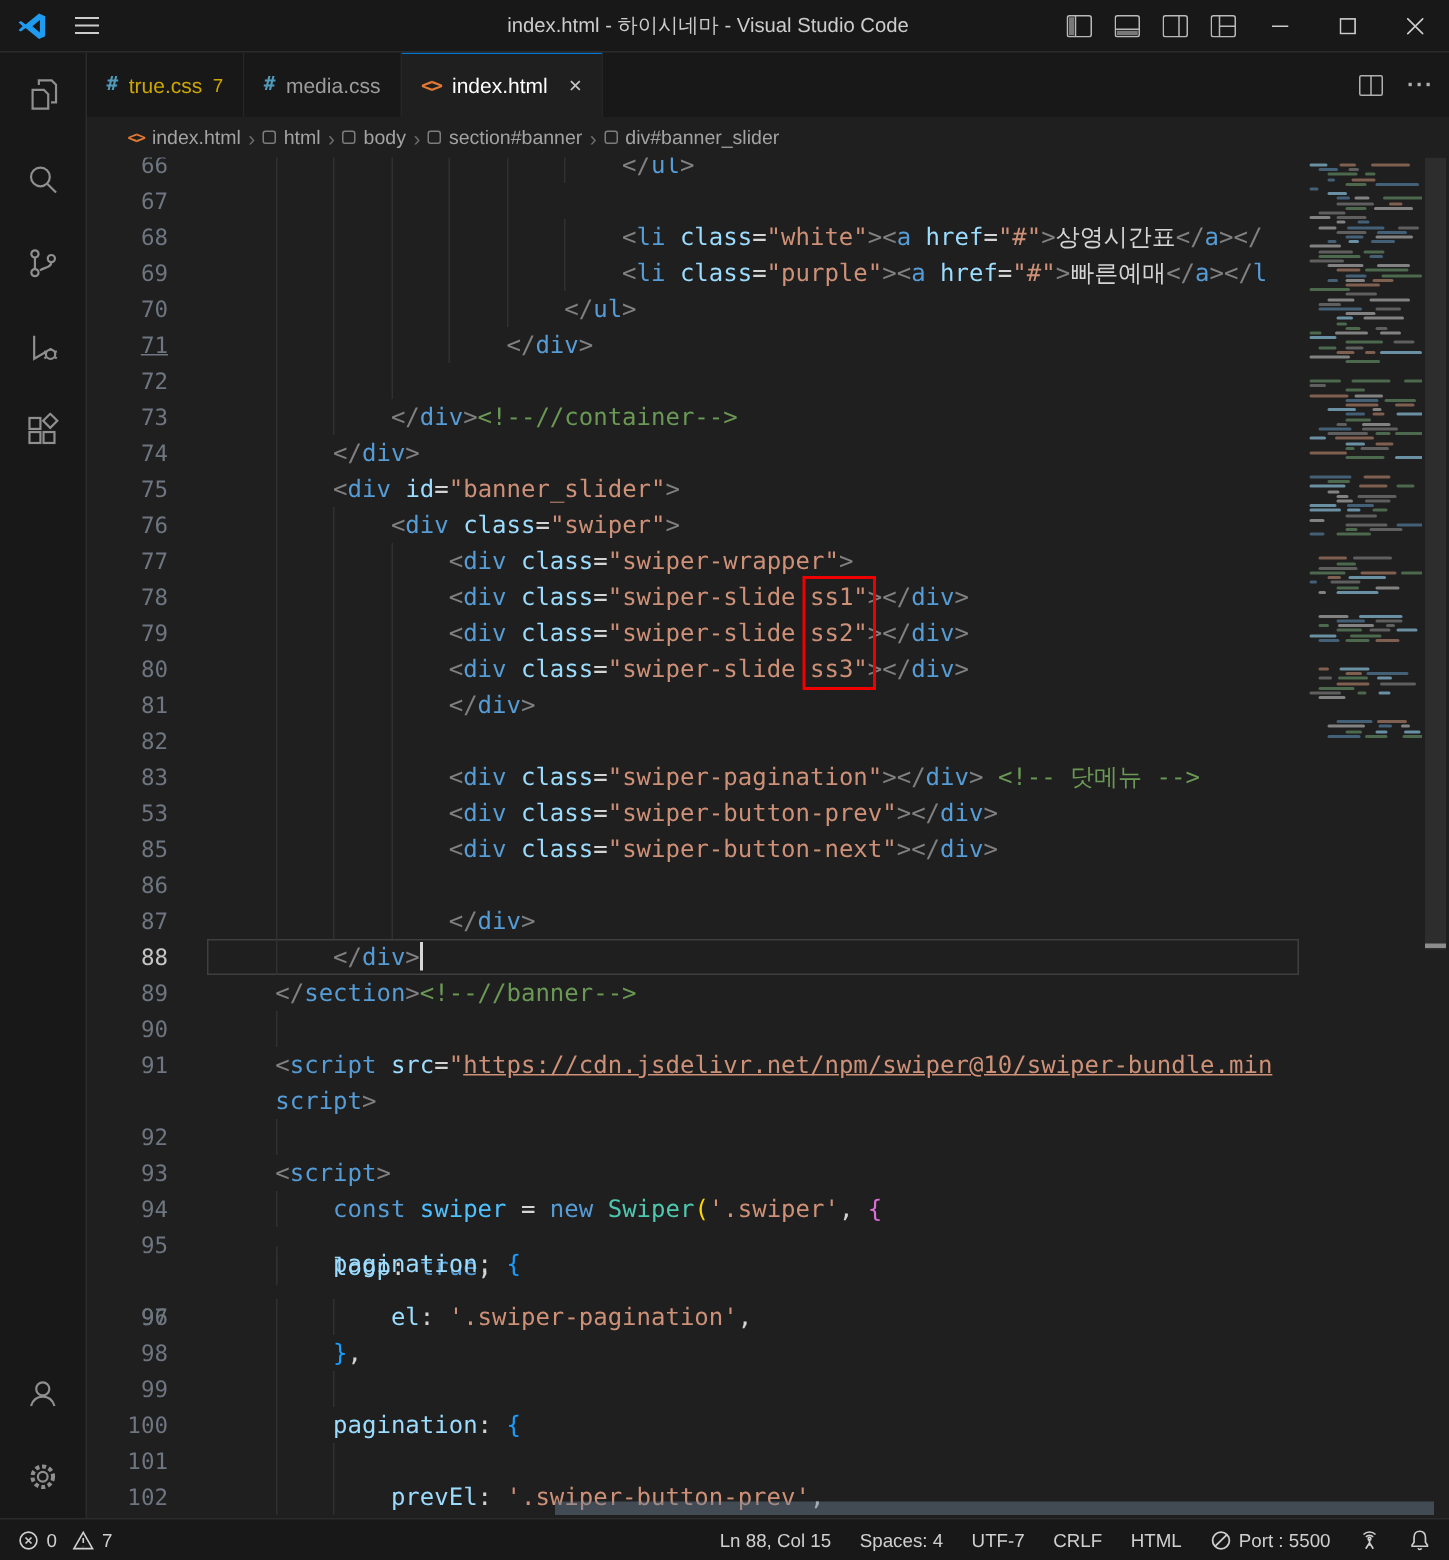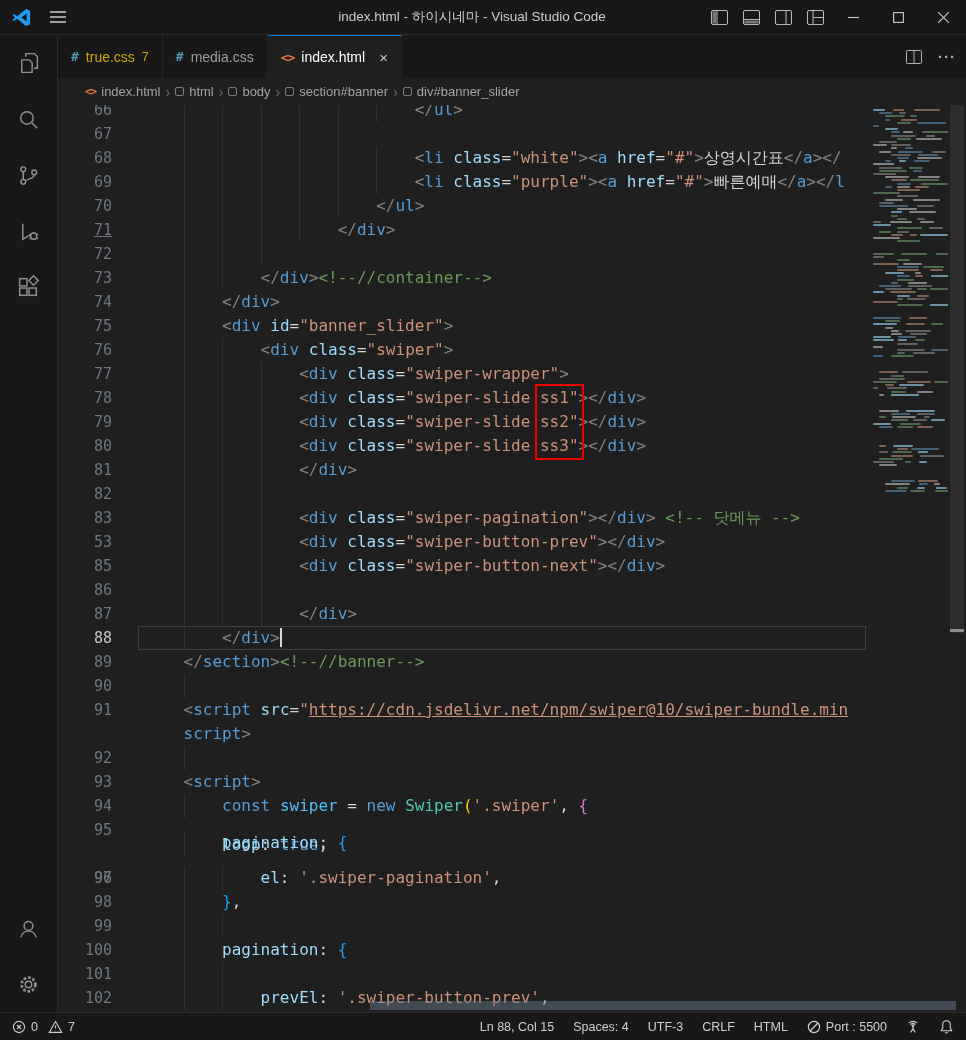--- a/index.html
+++ b/index.html
@@ -695,21 +695,21 @@
       <svg width="15" height="14" viewBox="0 0 14 14" fill="none" stroke="#cfcfcf" stroke-width="1.1" style="margin-left:5px">
           <path d="M7 1.6 13.2 12.4H.8z"></path>
           <path d="M7 5.4v3.2M7 10.6v.2"></path>
         </svg>
       <span>7</span>
     </span>
   </div>
   <div class="sb-right">
     <span class="sb-item">Ln 88, Col 15</span>
     <span class="sb-item">Spaces: 4</span>
-    <span class="sb-item">UTF-3</span>
+    <span class="sb-item">UTF-7</span>
     <span class="sb-item">CRLF</span>
     <span class="sb-item">HTML</span>
     <span class="sb-item">
       <svg width="14" height="14" viewBox="0 0 13 13" fill="none" stroke="#cfcfcf" stroke-width="1.1">
           <circle cx="6.5" cy="6.5" r="5.2"></circle>
           <path d="M2.8 10.2 10.2 2.8"></path>
         </svg>
       <span>Port : 5500</span>
     </span>
     <span class="sb-item">

